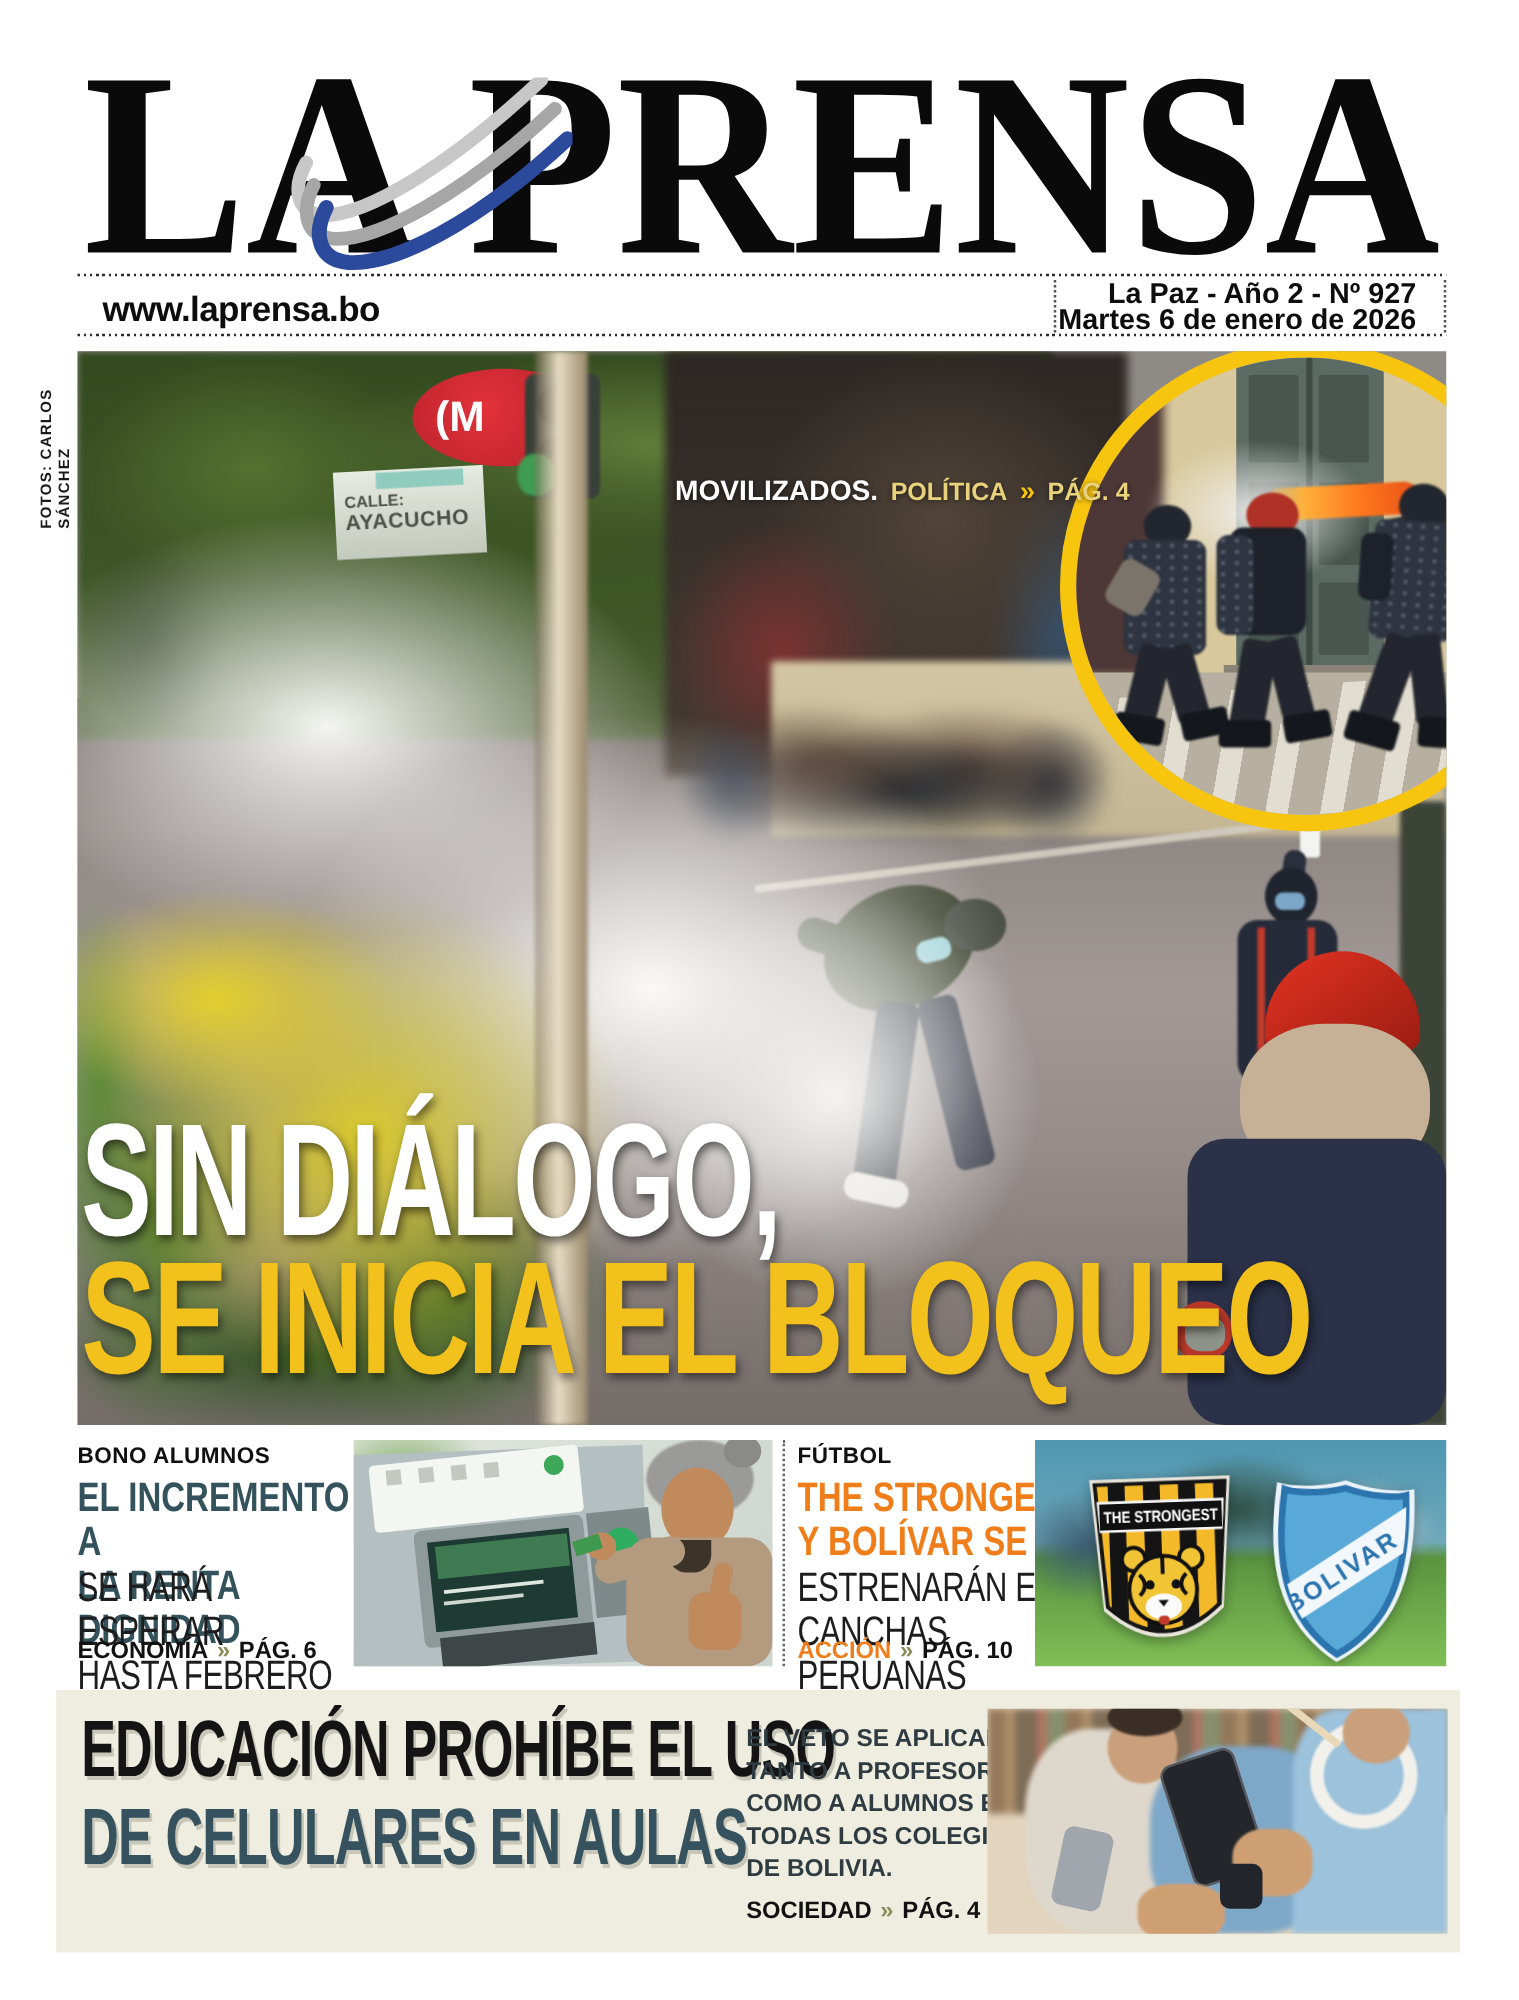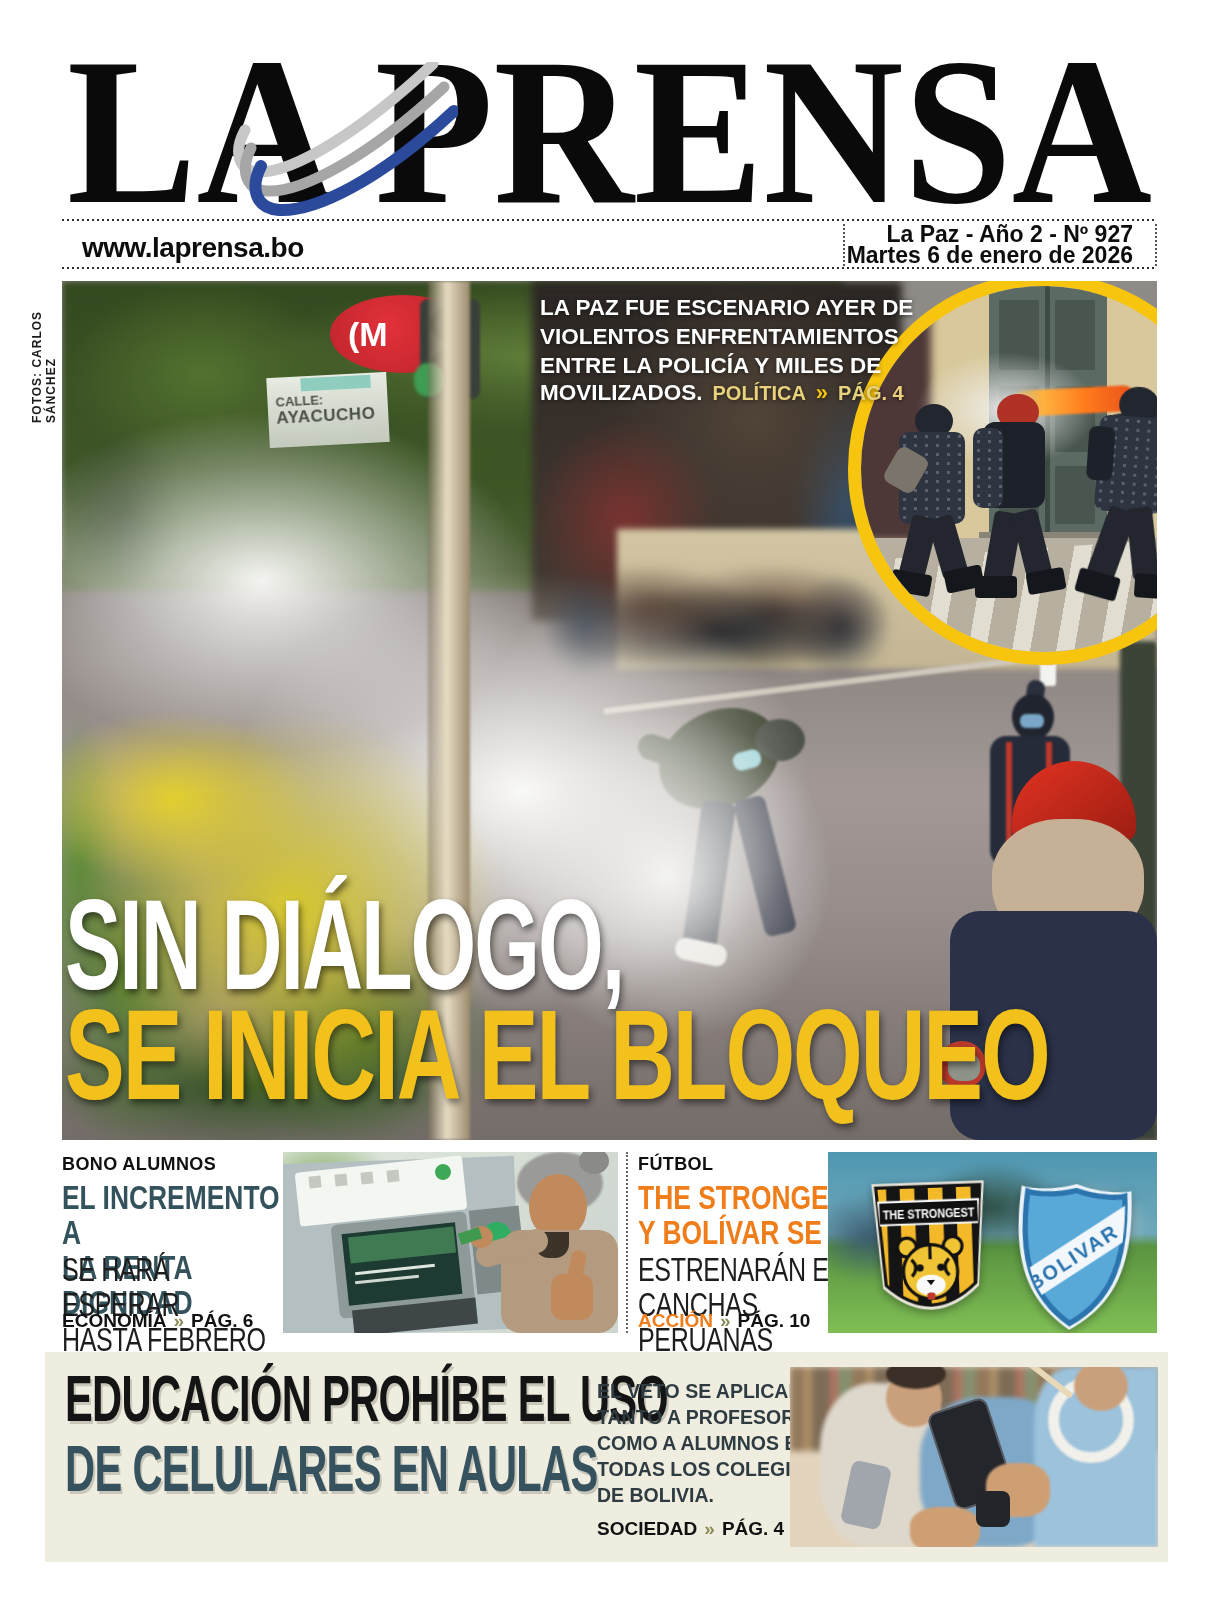--- a/index.html
+++ b/index.html
@@ -288,23 +288,20 @@
         <div class="hd" style="left:40px;top:8px;width:40px;height:36px;"></div>
         <div class="bd" style="left:22px;top:38px;width:68px;height:96px;"></div>
         <div style="left:12px;top:50px;width:26px;height:54px;background:#1d212a;border-radius:8px;"></div>
         <div class="lg" style="left:28px;top:130px;width:28px;height:72px;transform:rotate(16deg);"></div>
         <div class="lg" style="left:60px;top:128px;width:26px;height:72px;transform:rotate(-10deg);"></div>
         <div class="bt" style="left:10px;top:196px;width:42px;height:24px;transform:rotate(12deg);"></div>
         <div class="bt" style="left:68px;top:194px;width:40px;height:24px;"></div>
       </div>
     </div>
 
-    <div class="abs caption">LA PAZ FUE ESCENARIO AYER DE
-VIOLENTOS ENFRENTAMIENTOS
-ENTRE LA POLICÍA Y MILES DE</div>
     <div class="abs cap4">
       <span>MOVILIZADOS.</span>
       <span class="cap-sec">POLÍTICA</span>
       <span class="cap-chev">»</span>
       <span class="cap-sec">PÁG. 4</span>
     </div>
 
     <div class="abs hl hl1">SIN DIÁLOGO,</div>
     <div class="abs hl hl2">SE INICIA EL BLOQUEO</div>
   </div>

